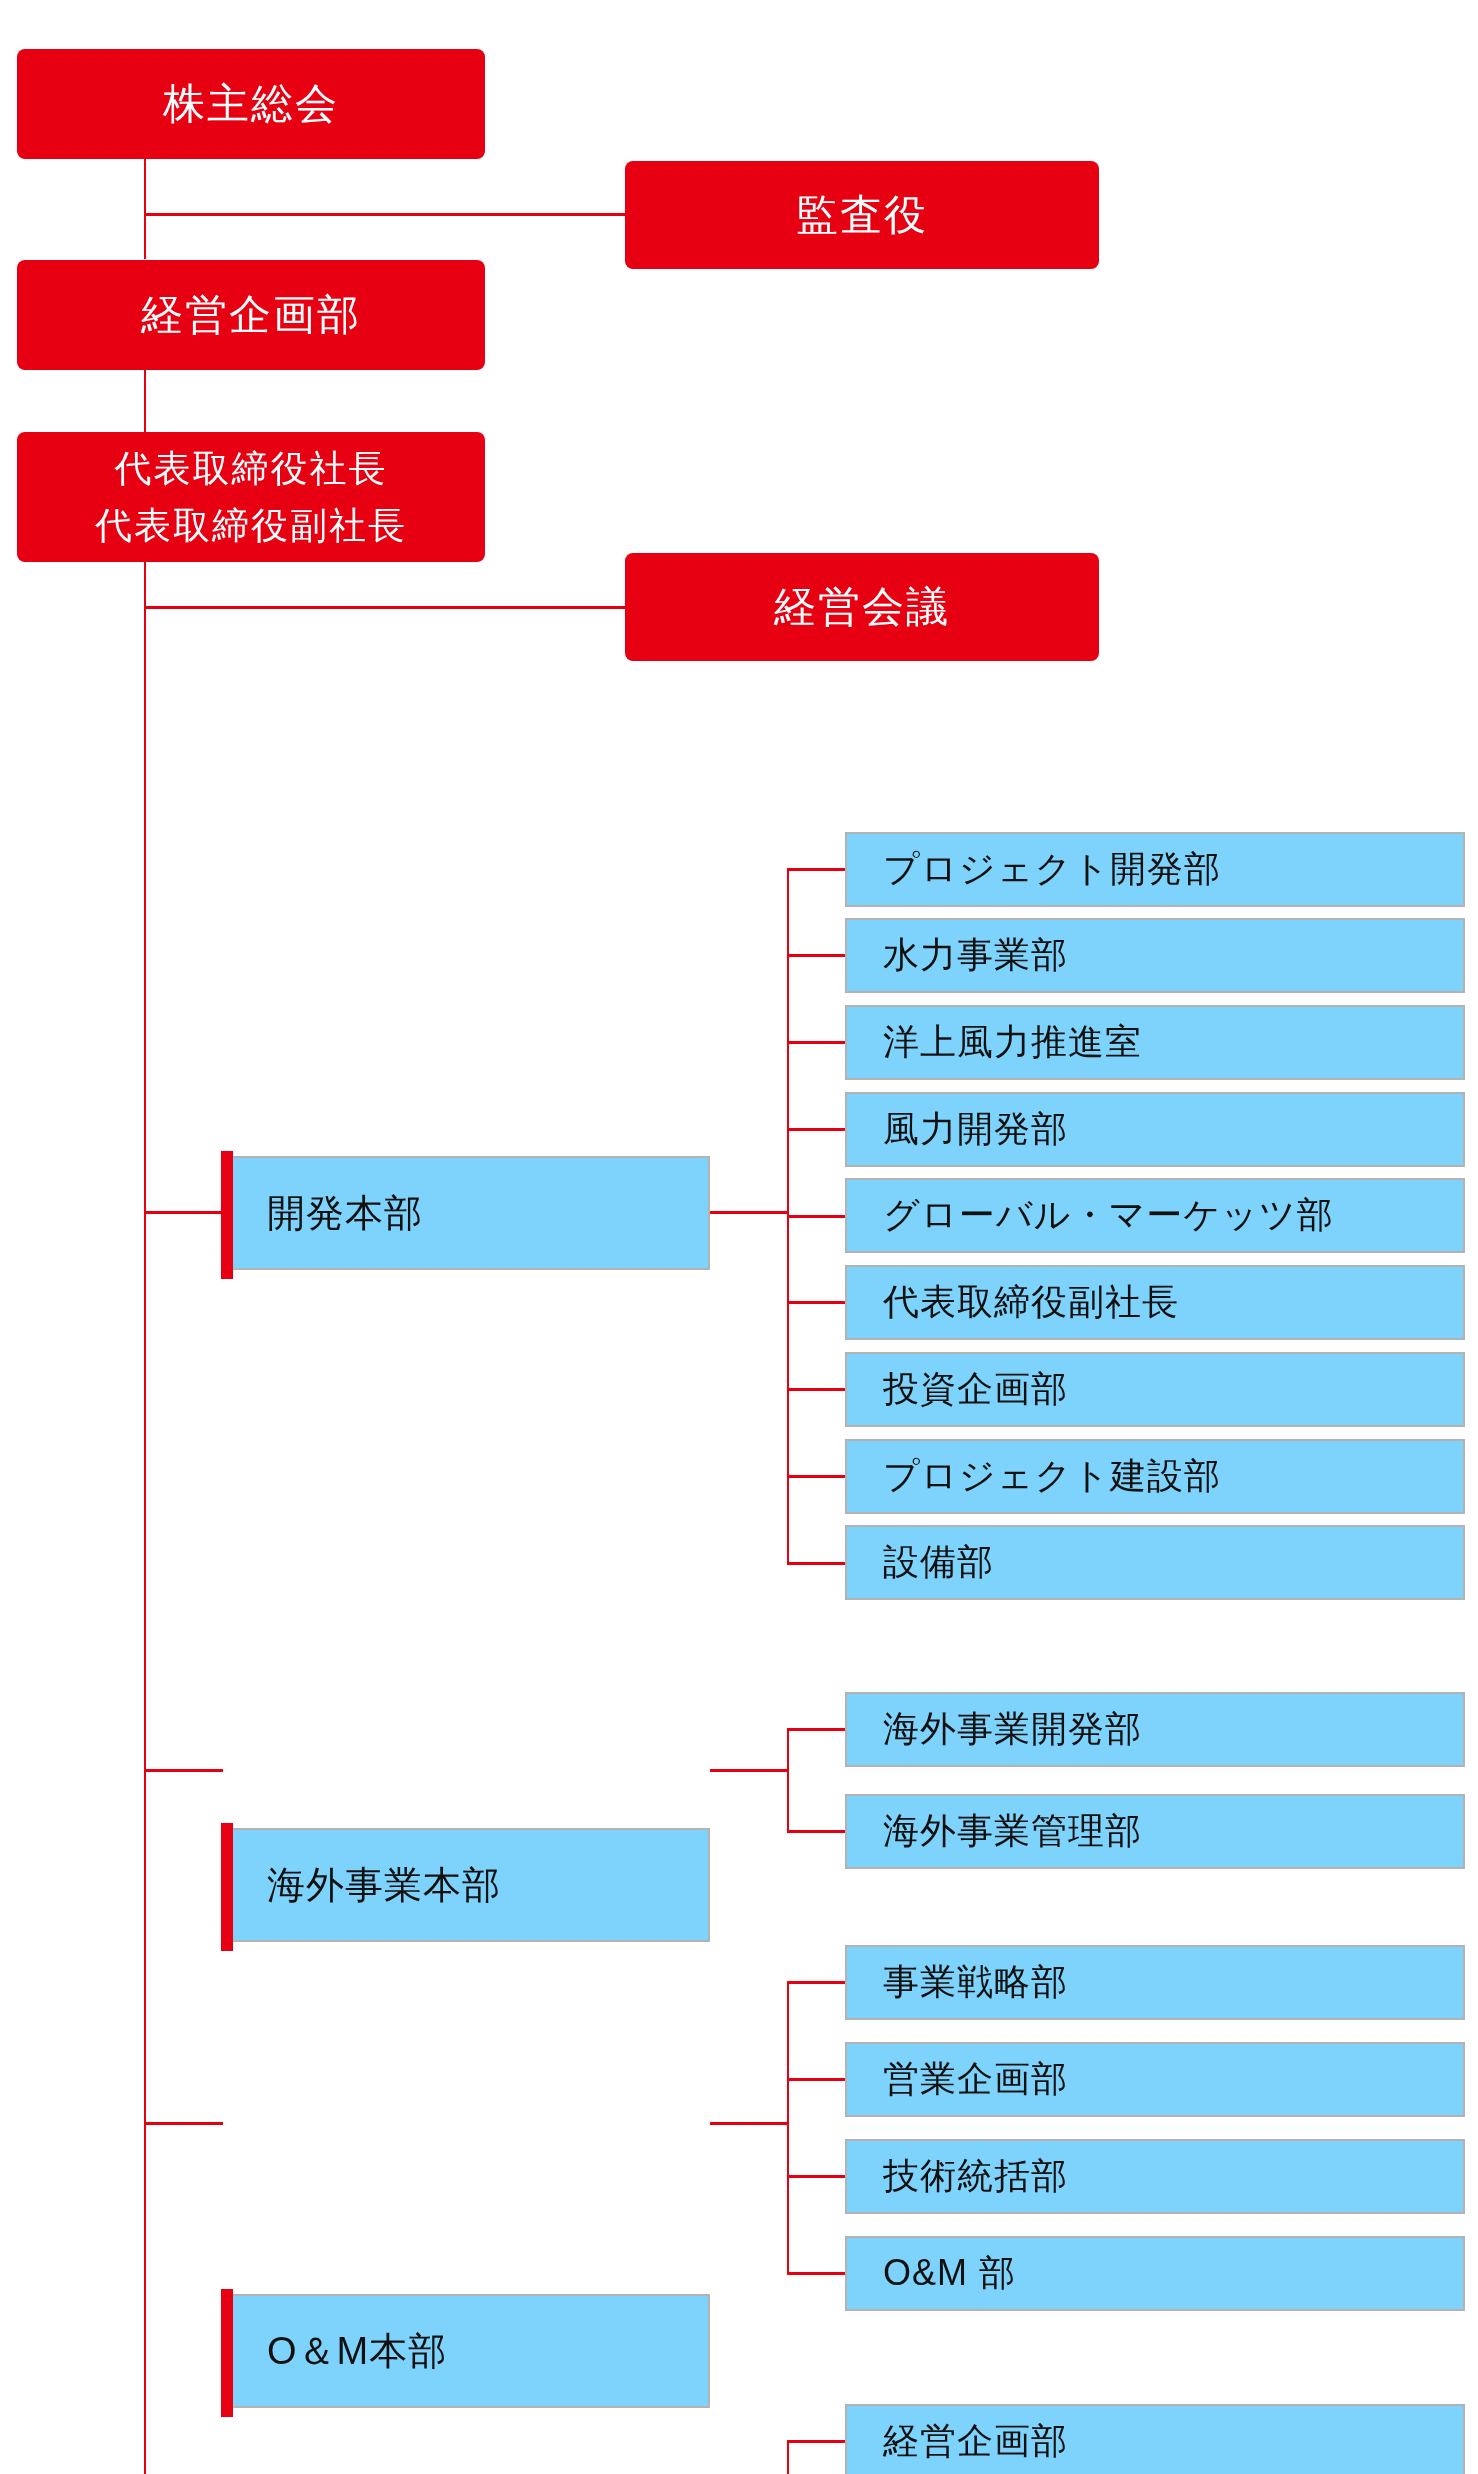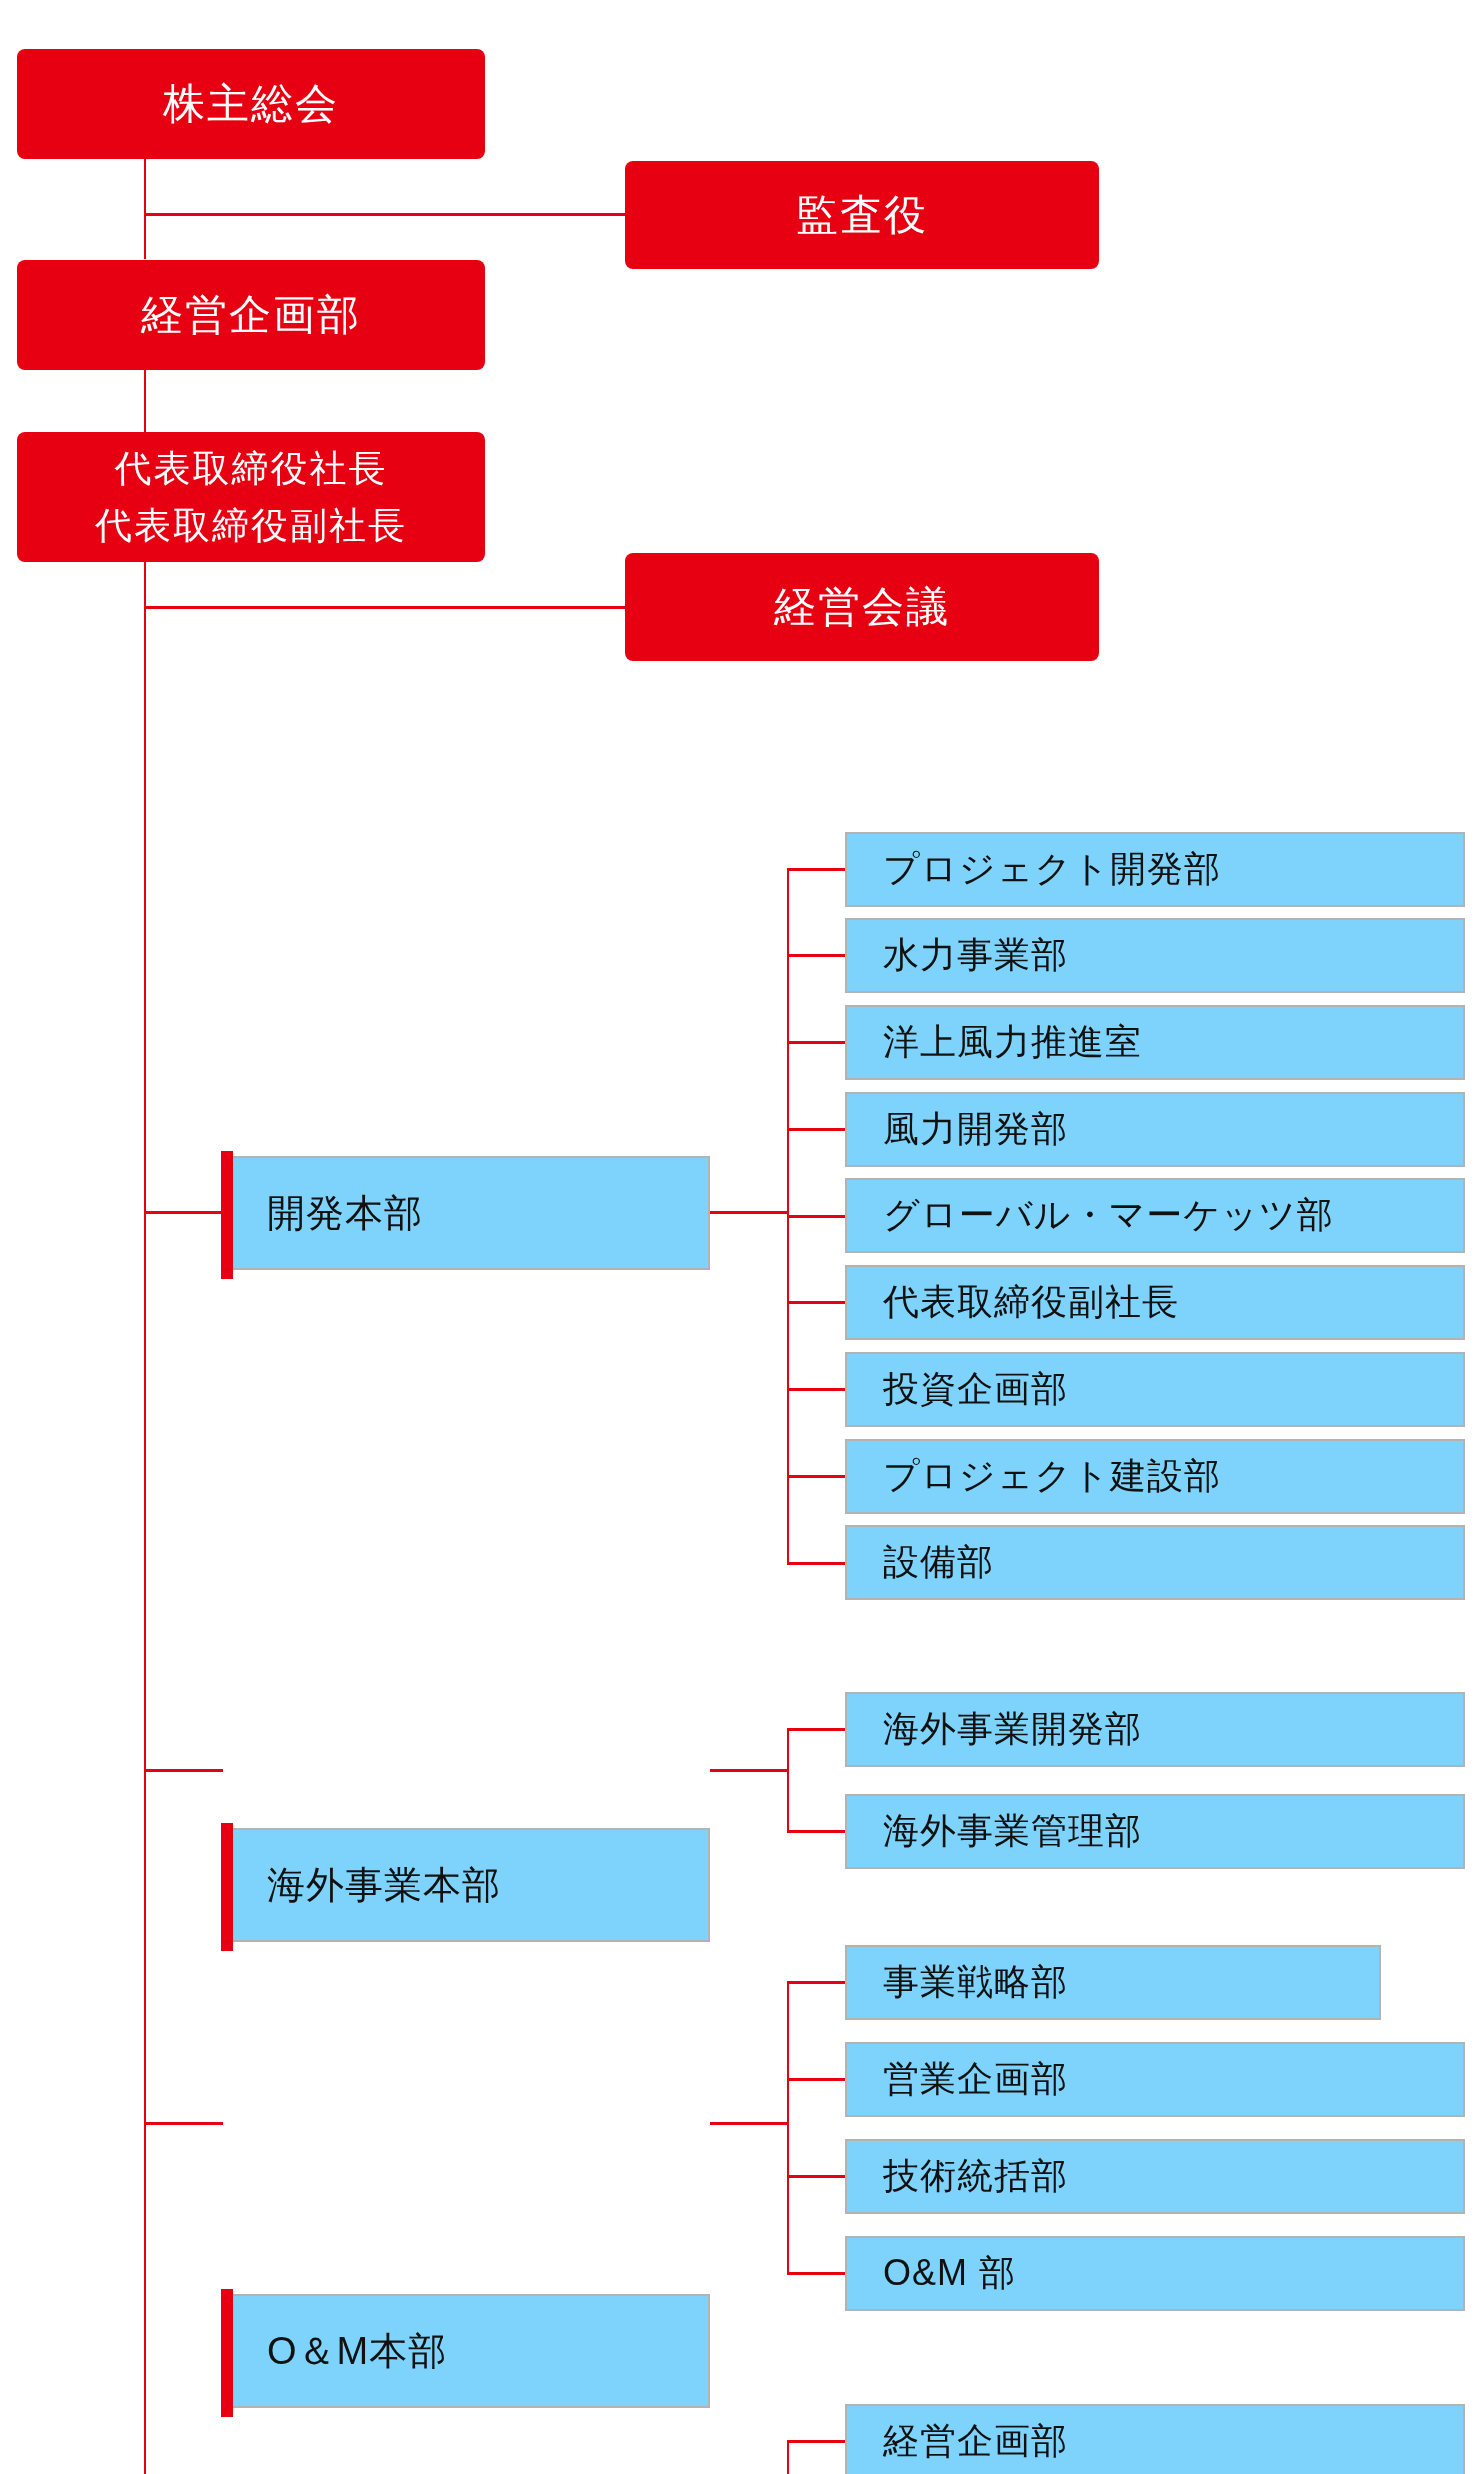--- a/index.html
+++ b/index.html
@@ -153,21 +153,21 @@
   <span>設備部</span>
 </div>
 
 <div class="abs white-box dept" style="left:845px;top:1692px;width:620px;height:75px;">
   <span>海外事業開発部</span>
 </div>
 <div class="abs white-box dept" style="left:845px;top:1794px;width:620px;height:75px;">
   <span>海外事業管理部</span>
 </div>
 
-<div class="abs white-box dept" style="left:845px;top:1945px;width:536px;height:75px;">
+<div class="abs white-box dept" style="left:845px;top:1945px;width:620px;height:75px;">
   <span>事業戦略部</span>
 </div>
 <div class="abs white-box dept" style="left:845px;top:2042px;width:620px;height:75px;">
   <span>営業企画部</span>
 </div>
 <div class="abs white-box dept" style="left:845px;top:2139px;width:620px;height:75px;">
   <span>技術統括部</span>
 </div>
 <div class="abs white-box dept" style="left:845px;top:2236px;width:620px;height:75px;">
   <span>O&amp;M 部</span>

